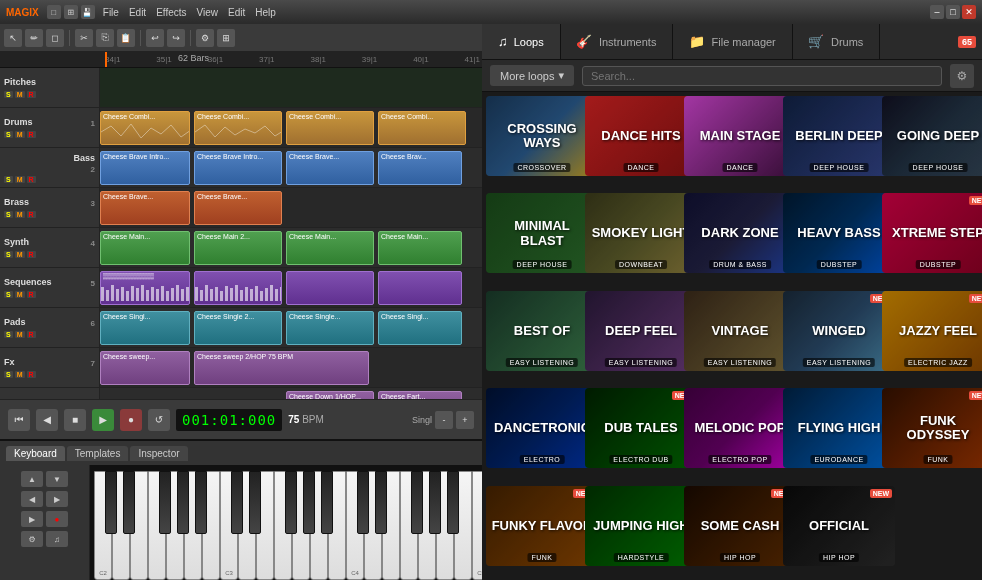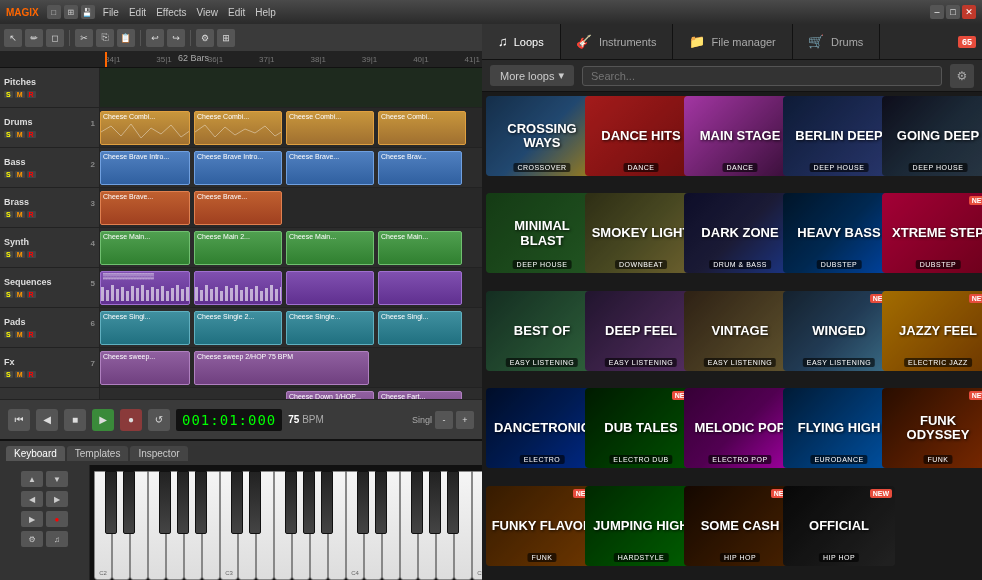--- a/index.html
+++ b/index.html
@@ -575,21 +575,21 @@
             <div class="track-name">Drums</div>
             <div class="track-num">1</div>
           </div>
           <div class="track-controls">
             <span class="t-ctrl solo">S</span>
             <span class="t-ctrl mute">M</span>
             <span class="t-ctrl rec">R</span>
           </div>
         </div>
         <div class="track-header">
-          <div style="display:flex;justify-content:space-between;align-items:flex-end;">
+          <div style="display:flex;justify-content:space-between;align-items:flex-end;flex-direction:column;">
             <div class="track-name">Bass</div>
             <div class="track-num">2</div>
           </div>
           <div class="track-controls">
             <span class="t-ctrl solo">S</span>
             <span class="t-ctrl mute">M</span>
             <span class="t-ctrl rec">R</span>
           </div>
         </div>
         <div class="track-header">

